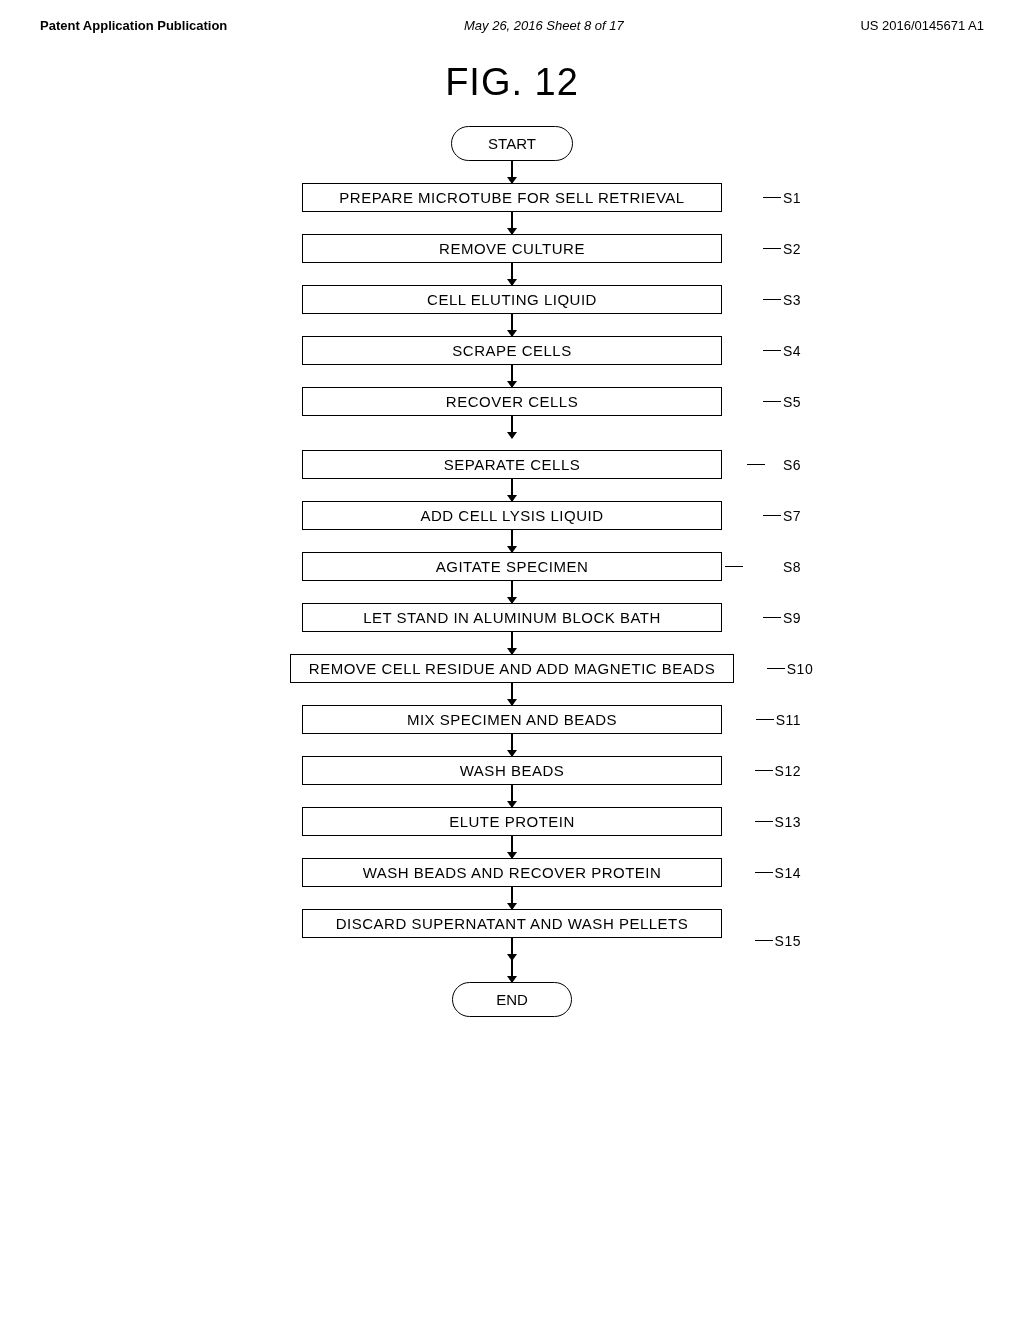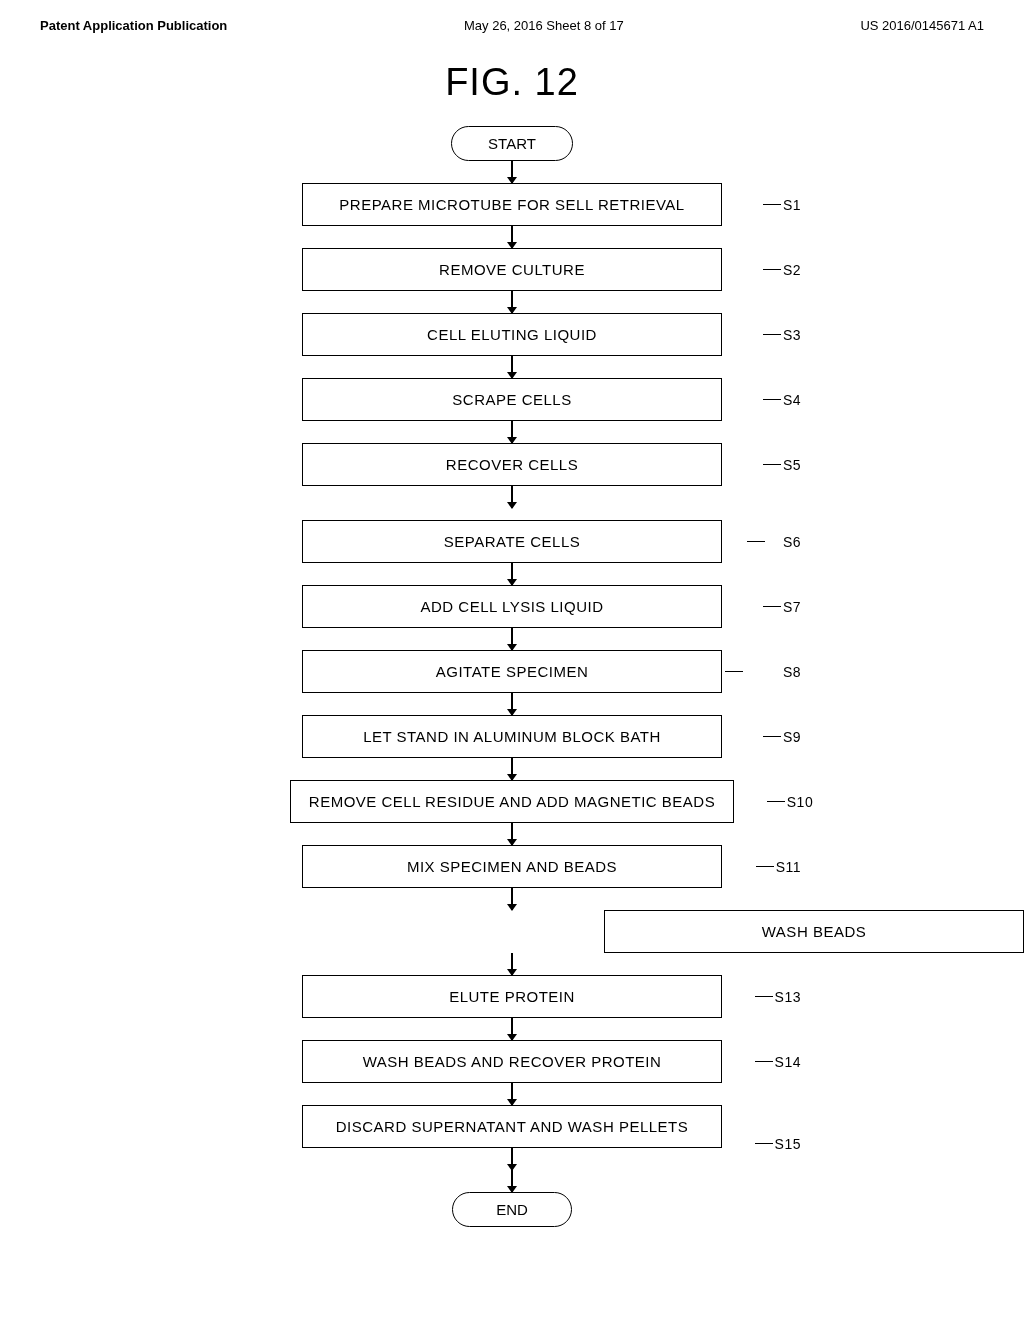--- a/index.html
+++ b/index.html
@@ -21,20 +21,21 @@
       color: #000;
     }
 
     .header-left {
       font-weight: bold;
       font-size: 13px;
     }
 
     .header-center {
       font-size: 13px;
+      font-style: italic;
     }
 
     .header-right {
       font-size: 13px;
     }
 
     .figure-title {
       text-align: center;
       font-size: 38px;
       font-weight: normal;
@@ -53,21 +54,21 @@
     .node-row {
       display: flex;
       align-items: center;
       justify-content: center;
       width: 100%;
       position: relative;
     }
 
     .node-box {
       border: 1.5px solid #000;
-      padding: 12px 18px;
+      padding: 5px 18px;
       min-width: 420px;
       max-width: 520px;
       text-align: center;
       font-size: 15px;
       font-weight: normal;
       letter-spacing: 0.5px;
       background: #fff;
       position: relative;
     }
 
@@ -189,21 +190,21 @@
         </span></div>
     </div>
     <div class="arrow"></div>
     <div class="node-row" style="position: relative;">
       <div class="node-box">MIX SPECIMEN AND BEADS<span style="position: absolute; right: -80px; top: 50%; transform: translateY(-50%); display: flex; align-items: center; font-size: 14px; white-space: nowrap;">
           <span style="display: inline-block; width: 18px; height: 1.5px; background: rgb(0, 0, 0); margin-right: 2px; vertical-align: middle;"></span>
           <span>S11</span>
         </span></div>
     </div>
     <div class="arrow"></div>
-    <div class="node-row" style="position: relative; justify-content: flex-end;">
+    <div class="node-row" style="position: relative;">
       <div class="node-box">WASH BEADS<span style="position: absolute; right: -80px; top: 50%; transform: translateY(-50%); display: flex; align-items: center; font-size: 14px; white-space: nowrap;">
           <span style="display: inline-block; width: 18px; height: 1.5px; background: rgb(0, 0, 0); margin-right: 2px; vertical-align: middle;"></span>
           <span>S12</span>
         </span></div>
     </div>
     <div class="arrow"></div>
     <div class="node-row" style="position: relative;">
       <div class="node-box">ELUTE PROTEIN<span style="position: absolute; right: -80px; top: 50%; transform: translateY(-50%); display: flex; align-items: center; font-size: 14px; white-space: nowrap;">
           <span style="display: inline-block; width: 18px; height: 1.5px; background: rgb(0, 0, 0); margin-right: 2px; vertical-align: middle;"></span>
           <span>S13</span>

